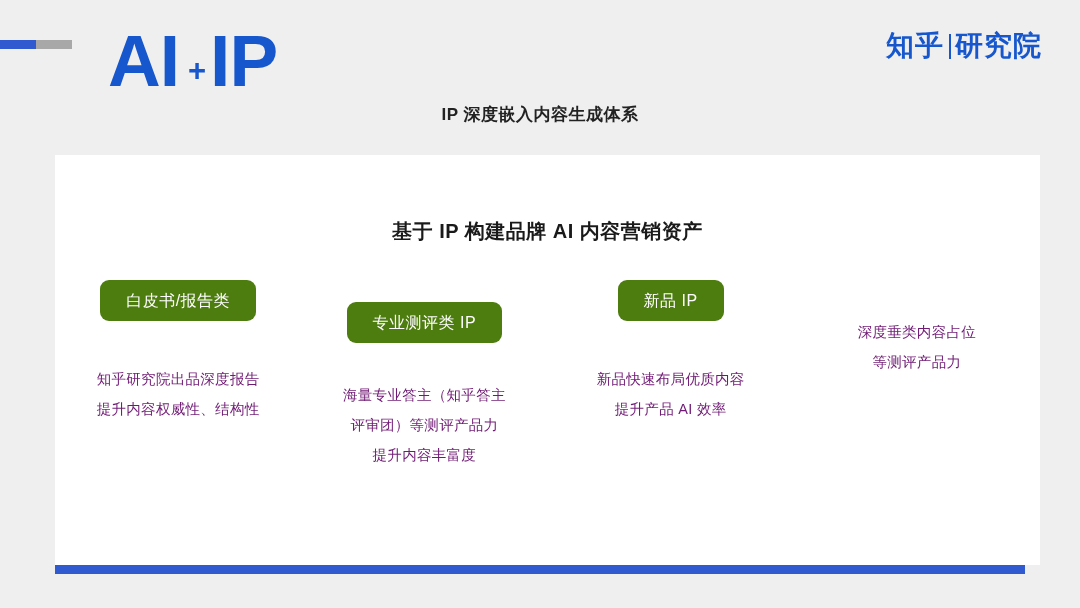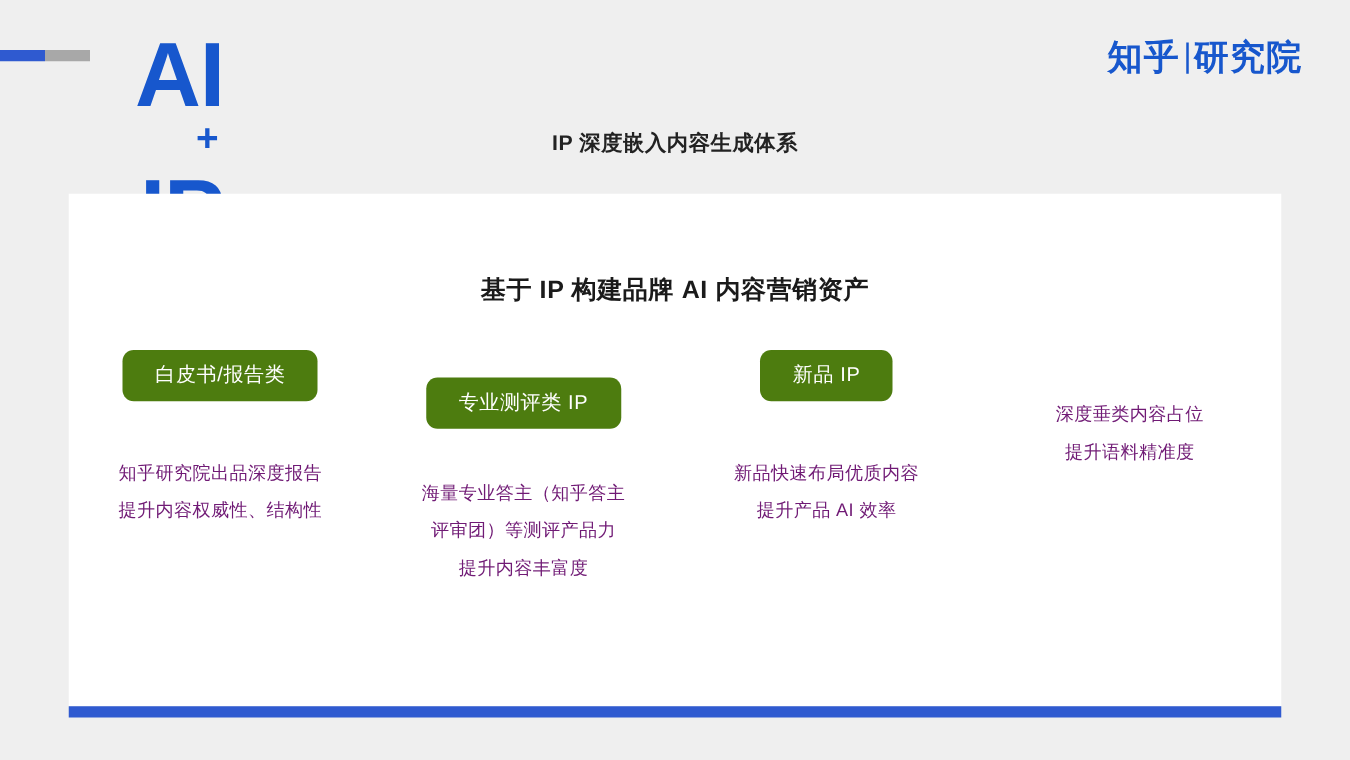--- a/index.html
+++ b/index.html
@@ -40,21 +40,20 @@
   .brand-heading {
     position: absolute;
     left: 108px;
     top: 26px;
     color: #1757cd;
     font-weight: bold;
     line-height: 1;
     display: flex;
     align-items: flex-end;
     letter-spacing: -1px;
-    flex-direction: column;
   }
   .brand-heading .big {
     font-size: 73px;
     line-height: 0.95;
   }
   .brand-heading .plus {
     font-size: 31px;
     font-weight: bold;
     padding: 0 5px 9px 9px;
     line-height: 1;
@@ -95,20 +94,21 @@
   }
 
   
   .card {
     position: absolute;
     left: 55px;
     top: 155px;
     width: 970px;
     height: 410px;
     background: #ffffff;
+    padding-left: 15px;
   }
   .card-subtitle {
     position: absolute;
     left: 0;
     right: 0;
     top: 63px;
     text-align: center;
     font-size: 20px;
     font-weight: bold;
     color: #1a1a1a;
@@ -215,19 +215,19 @@
       <div class="pill">新品 IP</div>
       <div class="col-desc">
           <div>新品快速布局优质内容</div>
           <div>提升产品 AI 效率</div>
         </div>
     </div>
 
     <div class="col offset">
       <div class="col-desc">
           <div>深度垂类内容占位</div>
-          <div>提升语料精准度</div>
+          <div>等测评产品力</div>
         </div>
     </div>
   </div>
 </div>
 
 <div class="bottom-bar"></div>
 
 </body></html>

